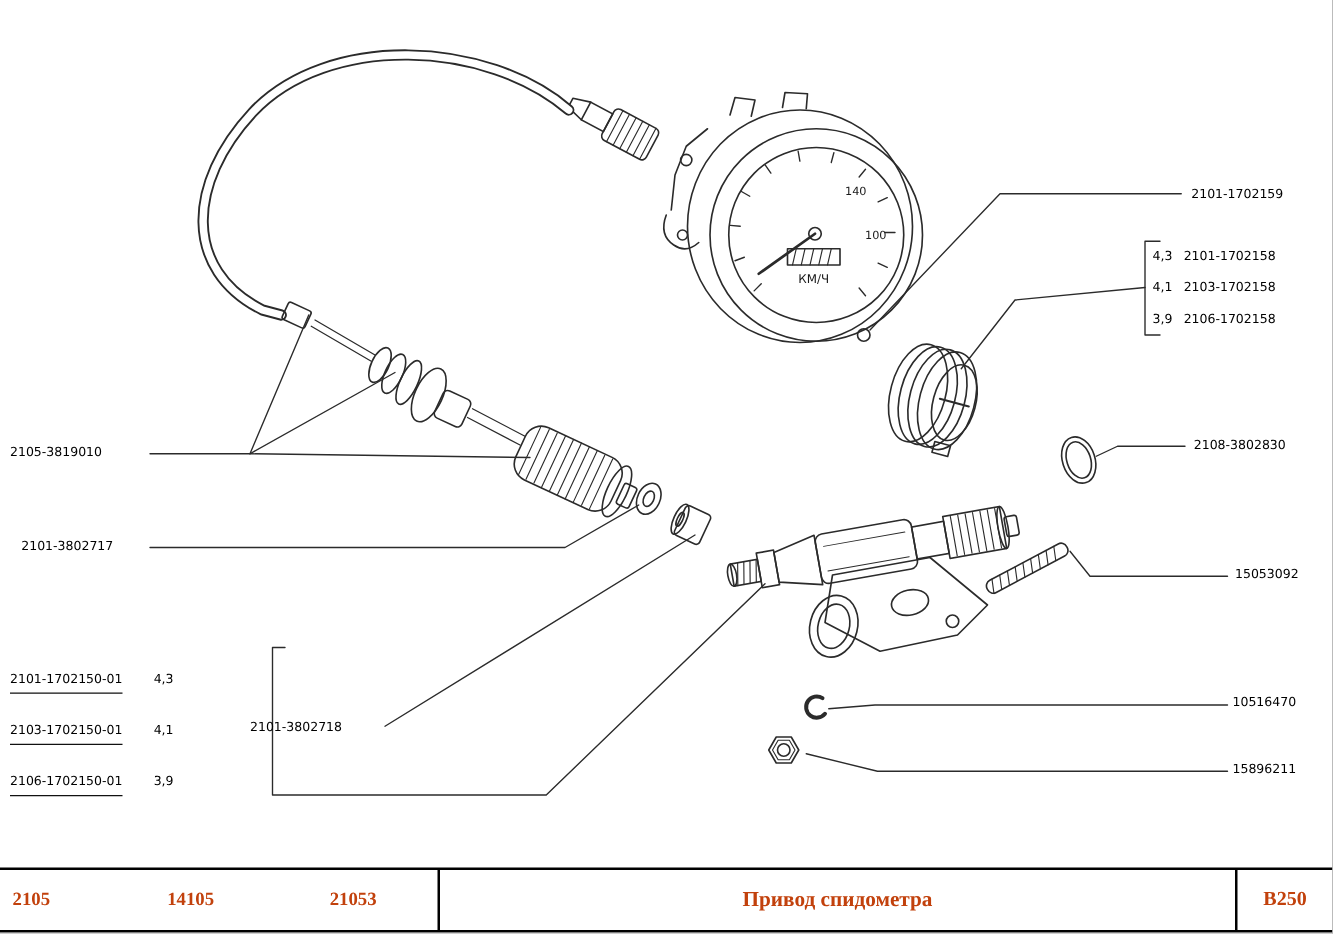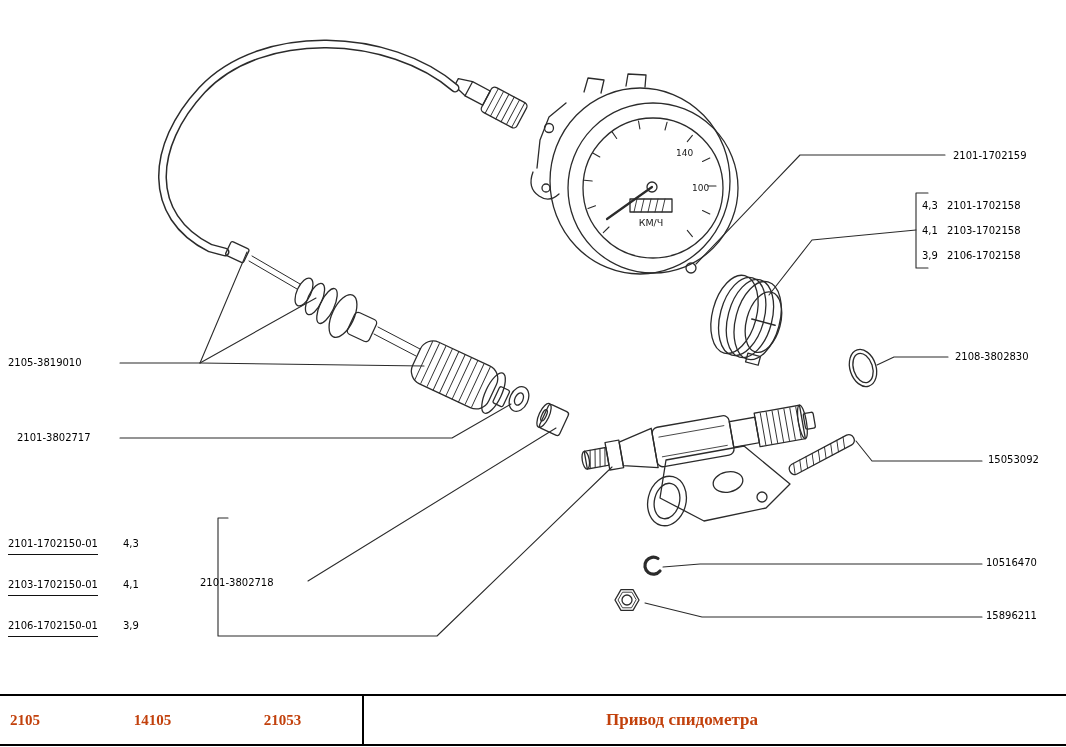--- a/index.html
+++ b/index.html
@@ -31,21 +31,21 @@
     border-top:2px solid #000;
     border-bottom:2px solid #000;
     font-family:"Liberation Serif",serif;
     font-weight:bold;
     color:#c2410c;
   }
   .cell{display:flex;align-items:center;box-sizing:border-box;font-size:15px;}
   .c0{width:90px;padding-left:10px;}
   .c1{width:125px;justify-content:center;}
   .c2{width:135px;justify-content:center;}
-  .c3{width:638px;justify-content:center;border-left:2px solid #000;font-size:17px;margin-left:12px;}
+  .c3{width:638px;justify-content:center;border-left:2px solid #000;font-size:17px;}
   .c4{width:78px;justify-content:center;border-left:2px solid #000;font-size:16px;}
 </style>
 </head>
 <body>
 
 <div class="page">
 
   <svg width="1066" height="694" viewBox="0 0 1066 694">
     <g fill="none" stroke="#2b2b2b" stroke-width="1.3" stroke-linecap="round" stroke-linejoin="round">
 
@@ -229,15 +229,16 @@
     <span>3,9</span>
   </div>
 
   <div class="co" style="left:200px;top:575px">2101-3802718</div>
 
   <div class="footer">
     <div class="cell c0">2105</div>
     <div class="cell c1">14105</div>
     <div class="cell c2">21053</div>
     <div class="cell c3">Привод спидометра</div>
+    <div class="cell c4">B250</div>
   </div>
 
 </div>
 
 </body></html>

